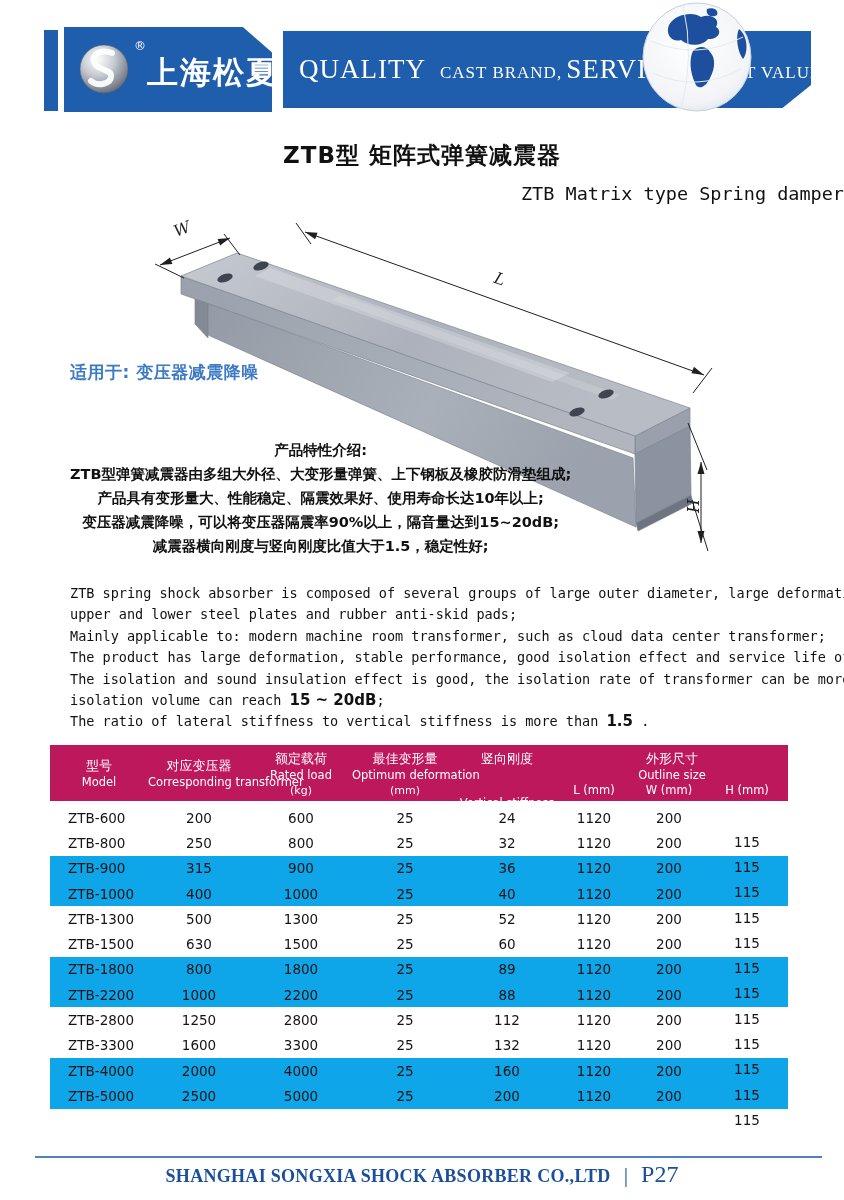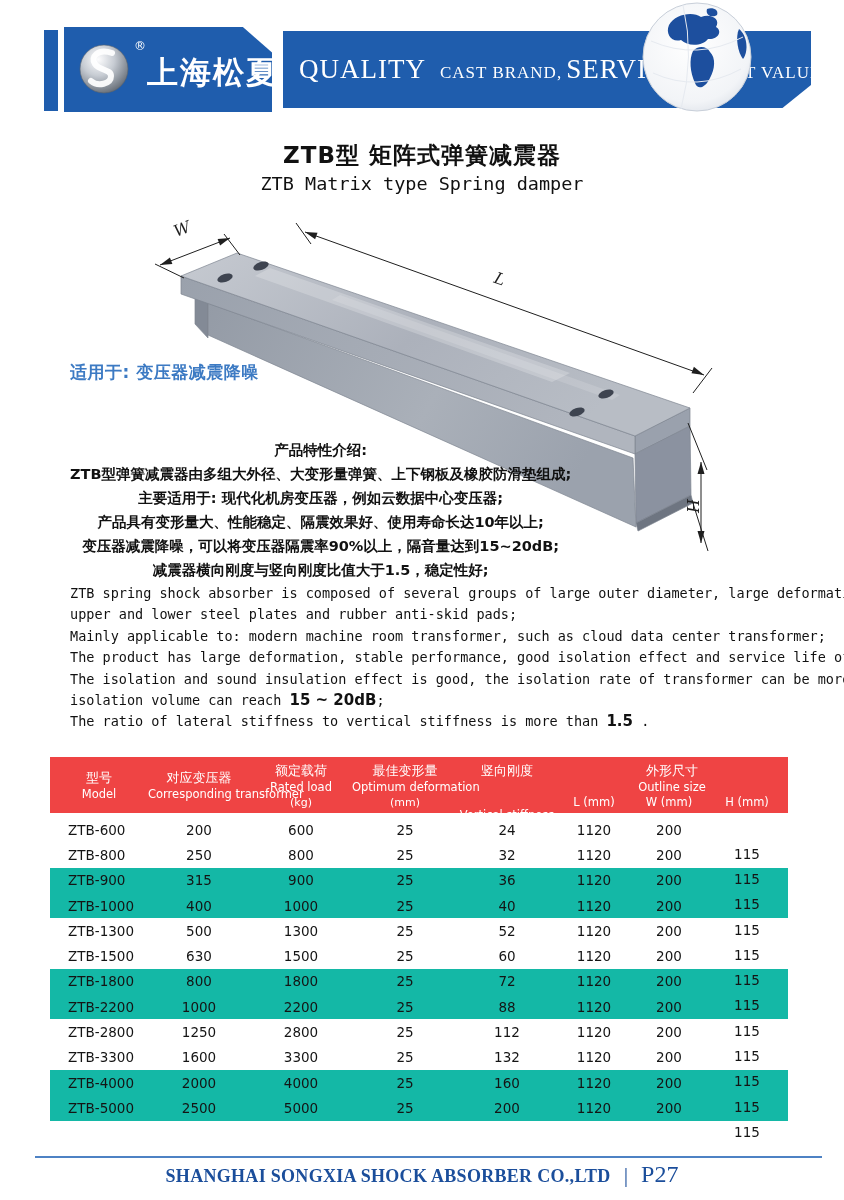--- a/index.html
+++ b/index.html
@@ -17,56 +17,56 @@
     clip-path:polygon(0 0, 100% 0, 100% 70%, 94.6% 100%, 0 100%); }
   .tagline { position:absolute; left:16px; top:0; height:77px; line-height:77px; color:#fff;
     font-family:"Liberation Serif","DejaVu Serif",serif; white-space:nowrap; }
   .tag-lg { font-size:27px; letter-spacing:1px; }
   .tag-sm { font-size:17px; letter-spacing:1px; }
   .tag-sm.sp { margin-left:10px; }
   .globe { position:absolute; left:641px; top:1px; }
 
   
   .title-cn { position:absolute; top:140px; width:100%; text-align:center; font-size:23px; font-weight:bold; color:#111; letter-spacing:1px; }
-  .title-en { position:absolute; top:173px; width:100%; text-align:center; font-size:18.5px; color:#111;
+  .title-en { position:absolute; top:183px; width:100%; text-align:right; font-size:18.5px; color:#111;
     font-family:"DejaVu Sans Mono","Liberation Mono",monospace; }
 
   
   .figure { position:absolute; left:100px; top:210px; }
 
   
   .applies-cn { position:absolute; left:70px; top:361px; font-size:17px; font-weight:600; color:#3c7ac3; letter-spacing:.5px; }
   .applies-en { position:absolute; left:70px; top:396px; font-size:15px; color:#4c88d0;
     font-family:"DejaVu Sans Mono","Liberation Mono",monospace; }
 
   
   .features-cn { position:absolute; left:70px; top:438px; color:#111; }
   .cn-line { font-size:14.5px; font-weight:bold; line-height:24px; white-space:nowrap;text-align:center; }
   .features-en { position:absolute; left:70px; top:583px; color:#111; }
   .en-line { font-size:13.5px; line-height:21.4px; white-space:nowrap;
     font-family:"DejaVu Sans Mono","Liberation Mono",monospace; }
   .en-line .em-num { font-family:"DejaVu Sans",sans-serif; font-weight:bold; font-size:15px; }
 
   
   .spec-table { position:absolute; left:50px; top:745px; width:738px; }
-  .t-header { display:flex; height:56px; background:#ef4444; color:#fff; text-align:center;margin-top:12px; }
+  .t-header { display:flex; height:56px; background:#be185d; color:#fff; text-align:center; }
   .h-col { display:flex; flex-direction:column; }
   .w1{width:98px;} .w2{width:102px;} .w3{width:102px;} .w4{width:106px;} .w5{width:98px;gap:28px;}
   .h-col.two { padding-top:12px; }
   .h-col.three { padding-top:5px; }
   .h-cn { font-size:13px; line-height:17px; white-space:nowrap; }
   .h-en { font-size:11.5px; line-height:16px; white-space:nowrap; }
   .h-unit { font-size:11px; line-height:15px; }
   .h-group { width:232px; display:flex; flex-direction:column; padding-top:5px; }
   .h-lwh { display:flex; margin-top:auto; padding-bottom:4px; }
   .h-lwh div { font-size:11.5px; }
   .lw1{width:76px;} .lw2{width:74px;} .lw3{width:82px;}
   .t-rows { margin-top:4px; }
   .t-row { display:flex; height:25.3px; align-items:center; color:#141414; }
-  .t-row.shaded { background:#14b8a6; }
+  .t-row.shaded { background:#0ea5e9; }
   .t-cell { font-size:13.5px; text-align:center; }
   .t-cell.c1{width:98px; text-align:left; padding-left:18px;}
   .t-cell.c2{width:102px;} .t-cell.c3{width:102px;} .t-cell.c4{width:106px;}
   .t-cell.c5{width:98px;} .t-cell.c6{width:76px;} .t-cell.c7{width:74px;} .t-cell.c8{width:82px;margin-top:48px;}
 
   
   .footer-line { position:absolute; left:35px; top:1156px; width:787px; height:2px; background:#4e82c4; }
   .footer-text { position:absolute; top:1161px; width:100%; text-align:center; color:#1b4e9b;
     font-family:"Liberation Serif","DejaVu Serif",serif; }
   .f-company { font-size:18px; font-weight:bold; letter-spacing:.3px; }
@@ -189,21 +189,20 @@
       <text x="587" y="296" transform="rotate(90 587 296)">H</text>
     </g>
   </svg>
 
   <div class="applies-cn">适用于: 变压器减震降噪</div>
 
   <div class="features-cn">
     <div class="cn-line">产品特性介绍:</div>
     <div id="cn-lines">
         <div class="cn-line">ZTB型弹簧减震器由多组大外径、大变形量弹簧、上下钢板及橡胶防滑垫组成;</div>
-        <div class="cn-line">主要适用于: 现代化机房变压器，例如云数据中心变压器;</div>
         <div class="cn-line">产品具有变形量大、性能稳定、隔震效果好、使用寿命长达10年以上;</div>
         <div class="cn-line">变压器减震降噪，可以将变压器隔震率90%以上，隔音量达到15~20dB;</div>
         <div class="cn-line">减震器横向刚度与竖向刚度比值大于1.5，稳定性好;</div>
       </div>
   </div>
   <div class="features-en">
     <div id="en-lines">
         <div class="en-line"><span>ZTB spring shock absorber is composed of several groups of large outer diameter, large deformation spring,</span></div>
         <div class="en-line"><span>upper and lower steel plates and rubber anti-skid pads;</span></div>
         <div class="en-line"><span>Mainly applicable to: modern machine room transformer, such as cloud data center transformer;</span></div>
@@ -308,21 +307,21 @@
           <div class="t-cell c5">60</div>
           <div class="t-cell c6">1120</div>
           <div class="t-cell c7">200</div>
           <div class="t-cell c8">115</div>
         </div>
         <div class="t-row shaded">
           <div class="t-cell c1">ZTB-1800</div>
           <div class="t-cell c2">800</div>
           <div class="t-cell c3">1800</div>
           <div class="t-cell c4">25</div>
-          <div class="t-cell c5">72</div>
+          <div class="t-cell c5">89</div>
           <div class="t-cell c6">1120</div>
           <div class="t-cell c7">200</div>
           <div class="t-cell c8">115</div>
         </div>
         <div class="t-row shaded">
           <div class="t-cell c1">ZTB-2200</div>
           <div class="t-cell c2">1000</div>
           <div class="t-cell c3">2200</div>
           <div class="t-cell c4">25</div>
           <div class="t-cell c5">88</div>

